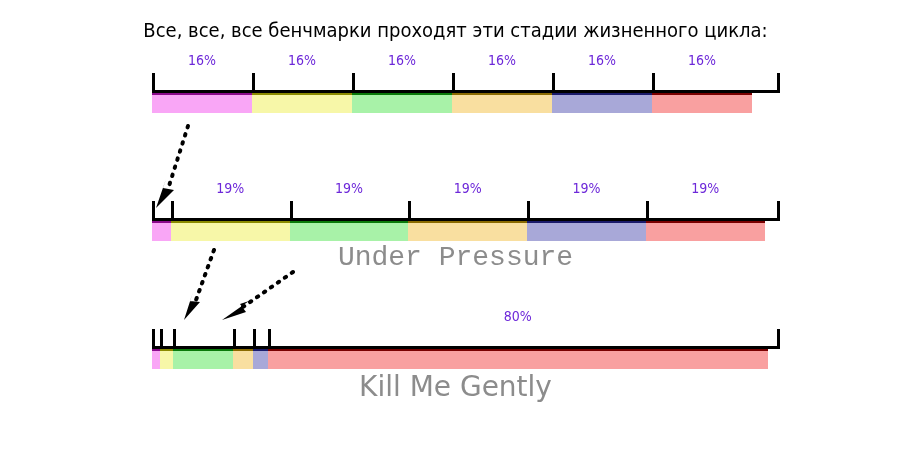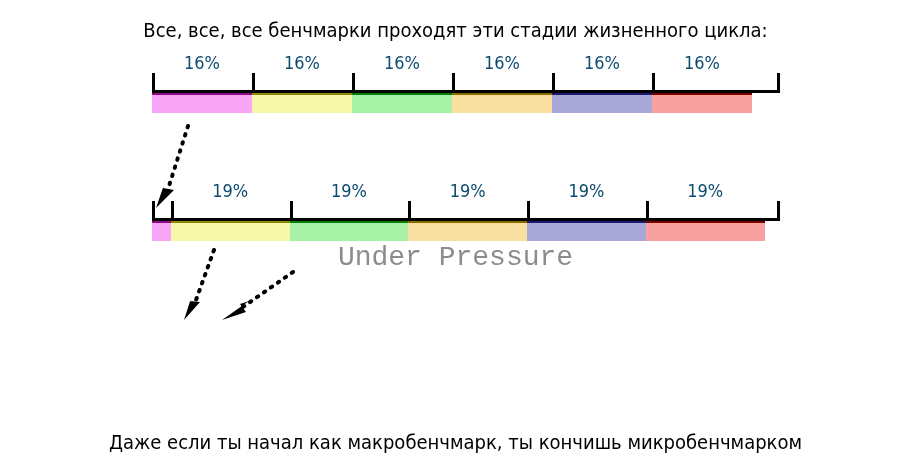--- a/index.html
+++ b/index.html
@@ -74,22 +74,22 @@
     top: 31px;
     height: 20px;
     border-top: 2px solid rgba(0,0,0,0);
   }
 
   .pctlabel {
     position: absolute;
     top: -10px;
     text-align: center;
     font-family: "Liberation Sans Narrow", "DejaVu Sans Condensed", "Liberation Sans", sans-serif;
-    font-size: 18px;
-    color: #0c4a6e;
+    font-size: 14px;
+    color: #6d28d9;
     white-space: nowrap;
   }
 
   .stagename {
     position: absolute;
     top: 52px;
     width: 911px;
     left: 0;
     text-align: center;
     font-family: "DejaVu Sans", sans-serif;
@@ -151,30 +151,47 @@
       <div class="pctlabel" style="left: 408.25px; width: 118.75px;">19%</div>
       <div class="seg" style="left: 527px; width: 118.75px; background: rgb(168, 168, 216); border-top: 2px solid rgb(26, 26, 106);"></div>
       <div class="tick" style="left: 527px;"></div>
       <div class="pctlabel" style="left: 527px; width: 118.75px;">19%</div>
       <div class="seg" style="left: 645.75px; width: 118.75px; background: rgb(249, 160, 160); border-top: 2px solid rgb(122, 0, 0);"></div>
       <div class="tick" style="left: 645.75px;"></div>
       <div class="pctlabel" style="left: 645.75px; width: 118.75px;">19%</div>
       <div class="tick" style="left: 777px;"></div>
       <div class="stagename" style="color: rgb(140, 140, 140); font-family: Liberation Mono, monospace;">Under Pressure</div>
     </div>
+  <div class="bargroup" id="group-2" style="top:318px;">
+      <div class="axisline" style="left: 152px; width: 628px;"></div>
+      <div class="seg" style="left: 152px; width: 8.125px; background: rgb(249, 166, 246); border-top: 2px solid rgb(138, 10, 138);"></div>
+      <div class="tick" style="left: 152px;"></div>
+      <div class="seg" style="left: 160.125px; width: 12.5px; background: rgb(247, 247, 168); border-top: 2px solid rgb(138, 138, 0);"></div>
+      <div class="tick" style="left: 160.125px;"></div>
+      <div class="seg" style="left: 172.625px; width: 60px; background: rgb(168, 242, 168); border-top: 2px solid rgb(10, 122, 10);"></div>
+      <div class="tick" style="left: 172.625px;"></div>
+      <div class="seg" style="left: 232.625px; width: 20px; background: rgb(249, 223, 160); border-top: 2px solid rgb(138, 106, 0);"></div>
+      <div class="tick" style="left: 232.625px;"></div>
+      <div class="seg" style="left: 252.625px; width: 15px; background: rgb(168, 168, 216); border-top: 2px solid rgb(26, 26, 106);"></div>
+      <div class="tick" style="left: 252.625px;"></div>
+      <div class="seg" style="left: 267.625px; width: 500px; background: rgb(249, 160, 160); border-top: 2px solid rgb(122, 0, 0);"></div>
+      <div class="tick" style="left: 267.625px;"></div>
+      <div class="pctlabel" style="left: 267.625px; width: 500px;">80%</div>
+      <div class="tick" style="left: 777px;"></div>
+      <div class="stagename" style="color: rgb(140, 140, 140);">Kill Me Gently</div>
+    </div>
 
   <svg class="arrowlayer" viewBox="0 0 911 469">
     <g>
       <line x1="188" y1="126" x2="169" y2="186" stroke="#000000" stroke-width="4" stroke-linecap="round" stroke-dasharray="1.5 7"></line>
       <polygon points="156,208 174,190 163,188 166,179" fill="#000000"></polygon>
     </g>
     <g>
       <line x1="214" y1="250" x2="196" y2="300" stroke="#000000" stroke-width="4" stroke-linecap="round" stroke-dasharray="1.5 7"></line>
       <polygon points="184,320 200,302 190,301 193,292" fill="#000000"></polygon>
     </g>
     <g>
       <line x1="293" y1="272" x2="243" y2="307" stroke="#000000" stroke-width="4" stroke-linecap="round" stroke-dasharray="1.5 7"></line>
       <polygon points="222,320 246,312 240,304 249,301" fill="#000000"></polygon>
     </g>
   </svg>
 
-  <div class="caption">Даже если ты начал как макробенчмарк, ты кончишь микробенчмарком</div>
 </div>
 
 </body></html>

